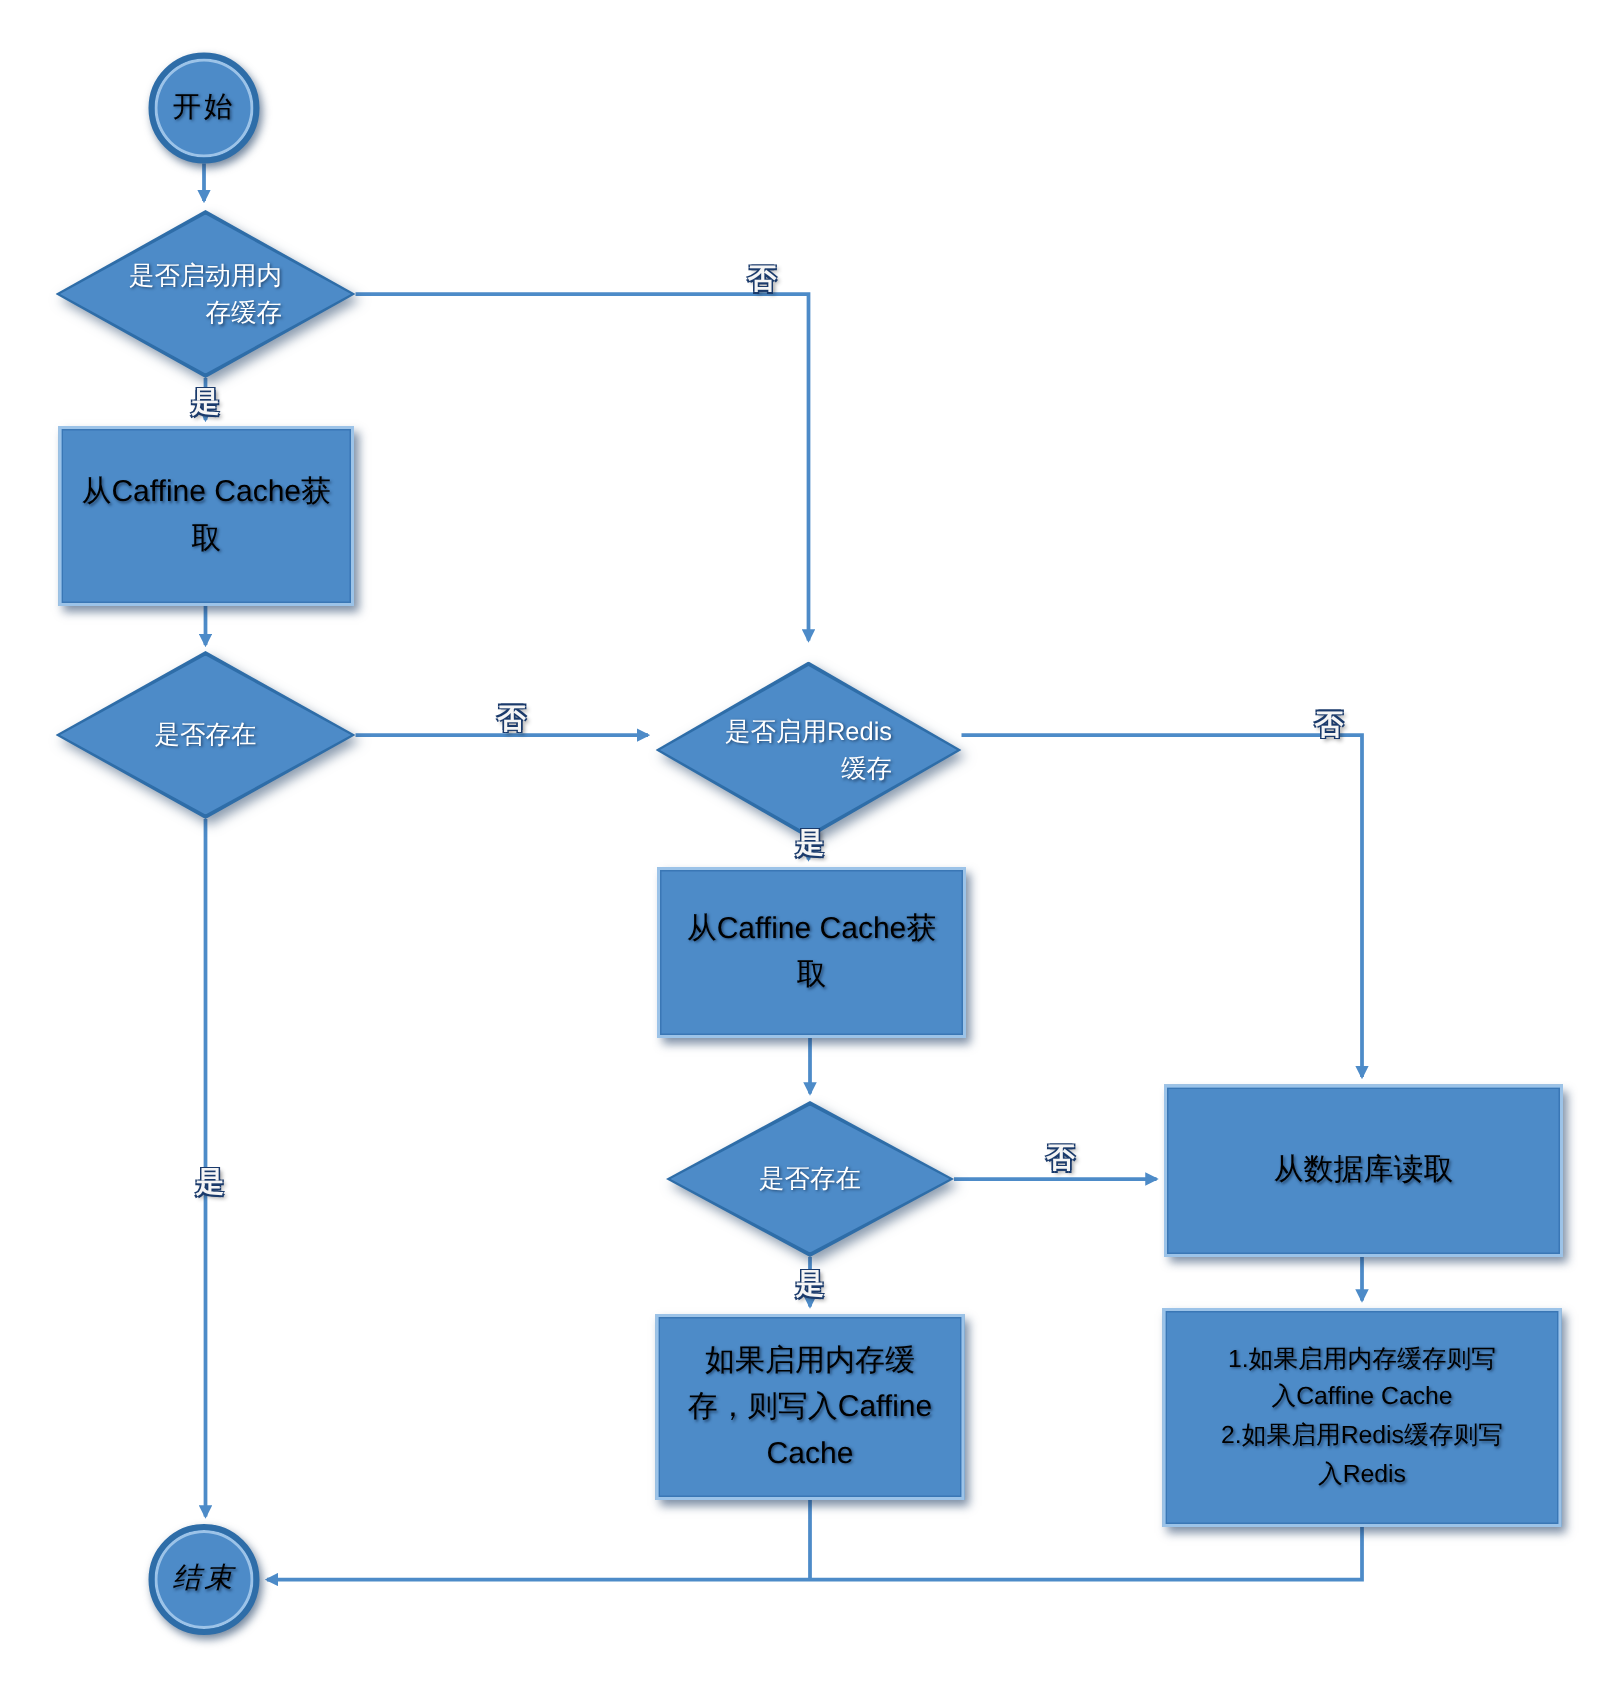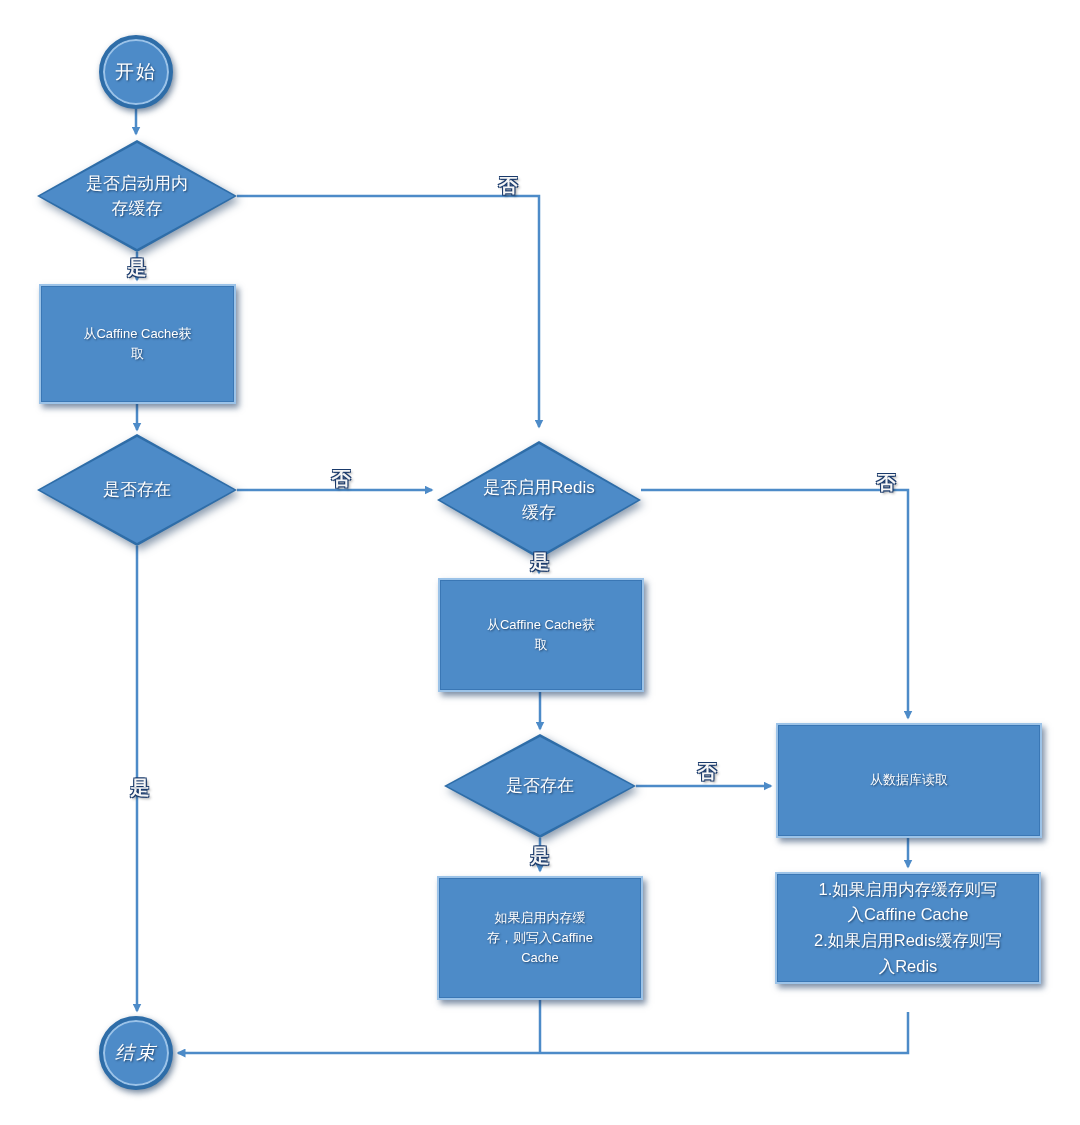--- a/index.html
+++ b/index.html
@@ -2,39 +2,39 @@
 <html><head>
 <meta charset="utf-8">
 <style>
   html,body{margin:0;padding:0;background:#ffffff;}
   #canvas{
     position:relative;width:1080px;height:1125px;background:#ffffff;overflow:hidden;
     font-family:"Liberation Sans","DejaVu Sans",sans-serif;
   }
   #edges{position:absolute;left:0;top:0;width:1080px;height:1125px;}
   .node{position:absolute;box-sizing:border-box;display:flex;align-items:center;justify-content:center;
-    color:#ffffff;text-align:center;white-space:pre-line;line-height:1.55;
+    color:#000000;text-align:center;white-space:pre-line;line-height:1.55;
     text-shadow:1px 1px 2px rgba(10,30,60,.65);}
   .circle{
     background:#4d8bc8;border:4px solid #2e6da8;border-radius:50%;
     font-size:19px;letter-spacing:2px;
     box-shadow:2px 3px 6px rgba(23,55,94,.6), inset 0 0 0 2px #9cc3e8;
   }
   .rect{
     background:#4d8bc8;border:2px solid #9cc3e8;
     box-shadow:3px 4px 6px rgba(23,55,94,.55), inset 0 0 0 1px #3a77b5;
-    font-size:13px;padding:4px 8px;
+    font-size:20px;padding:4px 8px;
   }
   .diamond{position:absolute;filter:drop-shadow(3px 4px 4px rgba(23,55,94,.5));}
   .diamond-border{position:absolute;inset:0;background:#2e6da8;
     clip-path:polygon(50% 0,100% 50%,50% 100%,0 50%);}
   .diamond-fill{position:absolute;inset:3px;background:#4d8bc8;
     clip-path:polygon(50% 0,100% 50%,50% 100%,0 50%);}
   .diamond-text{position:absolute;inset:0;display:flex;align-items:center;justify-content:center;
-    color:#fff;font-size:17px;text-align:center;white-space:pre-line;line-height:1.5;
+    color:#fff;font-size:17px;text-align:right;white-space:pre-line;line-height:1.5;
     text-shadow:1px 1px 2px rgba(10,30,60,.65);}
   .edge-label{
     position:absolute;transform:translate(-50%,-50%);
     font-size:19px;font-weight:bold;color:#f5f5f5;
     text-shadow:-1px -1px 0 #1a3a6b,1px -1px 0 #1a3a6b,-1px 1px 0 #1a3a6b,1px 1px 0 #1a3a6b,2px 2px 3px rgba(0,0,0,.45);
   }
 </style>
 </head>
 <body>
 
@@ -95,21 +95,21 @@
     <div class="diamond-fill"></div>
     <div class="diamond-text">是否存在</div>
   </div>
 
   <div class="node rect" style="left:776px;top:723px;width:266px;height:115px;">从数据库读取</div>
 
   <div class="node rect" style="left:437px;top:876px;width:206px;height:124px;">如果启用内存缓
 存，则写入Caffine
 Cache</div>
 
-  <div class="node rect" style="left:775px;top:872px;width:266px;height:112px;font-size:16.5px;">1.如果启用内存缓存则写
+  <div class="node rect" style="left:775px;top:872px;width:266px;height:146px;font-size:16.5px;">1.如果启用内存缓存则写
 入Caffine Cache
 2.如果启用Redis缓存则写
 入Redis</div>
 
   <div class="node circle" style="left:99px;top:1016px;width:74px;height:74px;font-style:italic;">结束</div>
 
   <span class="edge-label" style="left:508px;top:186px;">否</span>
   <span class="edge-label" style="left:137px;top:268px;">是</span>
   <span class="edge-label" style="left:341px;top:479px;">否</span>
   <span class="edge-label" style="left:140px;top:788px;">是</span>

